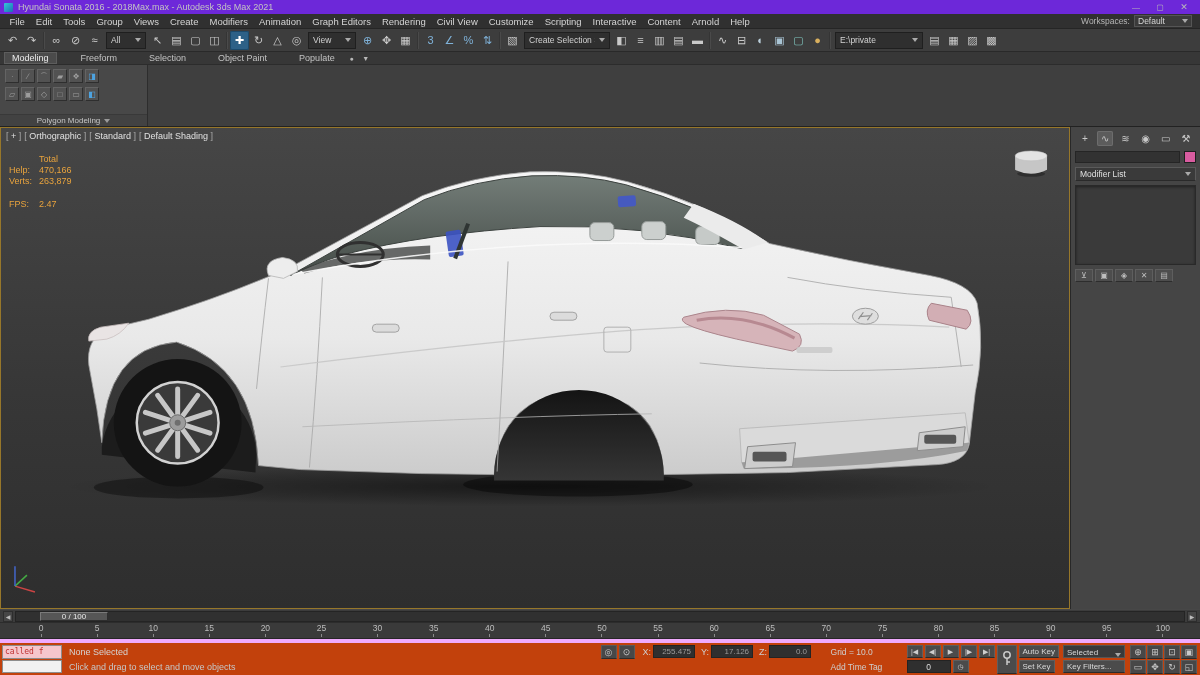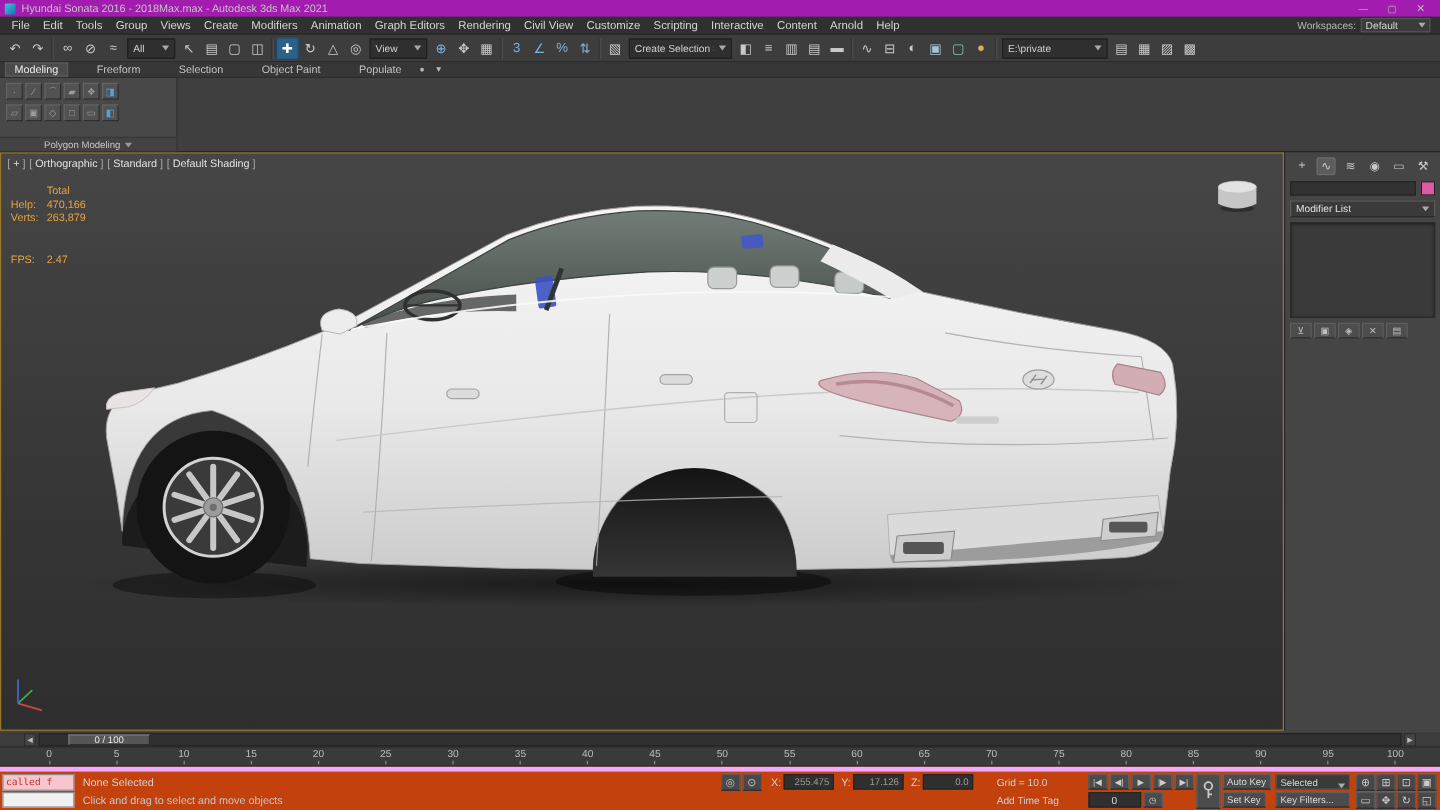--- a/index.html
+++ b/index.html
@@ -1,21 +1,21 @@
 <!DOCTYPE html>
 <html style="--accent-blue: #2d6187; --stats-orange: #e8a33d; --listener-pink: #f6c6cc; --listener-red: #c03030; --object-color: #d95ca0; --viewport-border: #97772a; --axis-x: #cc4444; --axis-y: #44aa44; --axis-z: #4466cc;"><head>
 <meta charset="utf-8">
 <style>
   *{box-sizing:border-box;margin:0;padding:0}
   html,body{width:1200px;height:675px;overflow:hidden;background:#2d2d2d;
     font-family:"Liberation Sans",sans-serif}
   .app{width:1200px;height:675px;display:flex;flex-direction:column;background:#3c3c3c;color:#ccc}
 
   
-  .titlebar{height:14px;background:#a21caf;display:flex;align-items:center;gap:5px;
+  .titlebar{height:14px;background:#6d28d9;display:flex;align-items:center;gap:5px;
     padding:0 4px;font-size:9px;color:#c3c3c3;flex:0 0 auto}
   .app-icon{width:9px;height:9px;border-radius:1px;background:linear-gradient(135deg,#35c8d8,#1b6fb4)}
   .tb-spacer{flex:1}
   .win-btn{width:24px;height:13px;display:flex;align-items:center;justify-content:center;
     font-size:8px;color:#b9b9b9}
   .win-btn:last-child{font-size:9px}
 
   
   .menubar{height:15px;background:#303030;border-bottom:1px solid #252525;display:flex;
     align-items:center;padding:0 4px;font-size:9.5px;color:#d4d4d4;flex:0 0 auto}
@@ -63,21 +63,21 @@
     border:1px solid var(--viewport-border,#97772a)}
   .vp-svg{position:absolute;inset:0;width:100%;height:100%}
   .vp-label{position:absolute;top:3px;left:5px;font-size:9px;color:#e0e0e0;display:flex;gap:3px}
   .vp-seg::before{content:"[ ";color:#a9a9a9}
   .vp-seg::after{content:" ]";color:#a9a9a9}
   .vp-stats{position:absolute;top:26px;left:8px;font-size:9px;line-height:11px;
     color:var(--stats-orange,#e8a33d)}
   .stats-row{display:flex}
   .stats-k{width:30px;text-align:left}
   .total-row{padding-left:30px}
-  .fps-row{margin-top:24px}
+  .fps-row{margin-top:12px}
 
   
   .command-panel{flex:1;background:#454545;border-left:1px solid #282828;padding:3px 4px;
     display:flex;flex-direction:column;gap:4px;font-size:9px}
   .cp-tabs{display:flex;justify-content:space-between;padding:1px 2px}
   .cp-tab{width:16px;height:15px;display:flex;align-items:center;justify-content:center;
     color:#c9c9c9;font-size:10px;border-radius:2px}
   .cp-tab[data-active="true"]{background:#5c5c5c;box-shadow:inset 0 0 0 1px #6d6d6d}
   .cp-name-row{display:flex;align-items:center;gap:4px}
   .cp-name{flex:1;height:12px;background:#323232;border:1px solid #252525}
@@ -86,21 +86,21 @@
     display:flex;align-items:center;padding:0 4px;color:#e0e0e0;font-size:8.5px}
   .cp-stack{height:80px;background:#3a3a3a;border:1px solid #292929;
     box-shadow:inset 0 1px 3px rgba(0,0,0,.45)}
   .cp-stackbtns{display:flex;gap:2px}
   .cp-sbtn{width:18px;height:13px;background:#4d4d4d;border:1px solid #5e5e5e;
     border-bottom-color:#2d2d2d;color:#bdbdbd;font-size:8px;display:flex;align-items:center;
     justify-content:center}
 
   
   .timeslider{height:13px;background:#3c3c3c;border-top:1px solid #474747;display:flex;
-    align-items:center;gap:2px;padding:0 20px;flex:0 0 auto}
+    align-items:center;gap:2px;padding:0 3px;flex:0 0 auto}
   .ts-arrow{width:10px;height:11px;background:#464646;border:1px solid #2d2d2d;color:#bbb;
     font-size:6px;display:flex;align-items:center;justify-content:center;flex:0 0 auto}
   .ts-groove{flex:1;height:11px;background:#303030;border:1px solid #242424;position:relative}
   .ts-handle{position:absolute;left:24px;top:0;width:68px;height:9px;background:#565656;
     border:1px solid #7a7a7a;border-bottom-color:#2e2e2e;border-right-color:#2e2e2e;
     font-size:8px;color:#e8e8e8;display:flex;align-items:center;justify-content:center}
   .ruler{height:17px;background:#3a3a3a;border-top:1px solid #2c2c2c;border-bottom:1px solid #262626;
     display:flex;justify-content:space-between;padding:1px 30px 0 34px;font-size:8.5px;
     color:#bdbdbd;flex:0 0 auto}
   .tick{display:flex;flex-direction:column;align-items:center;width:14px}

